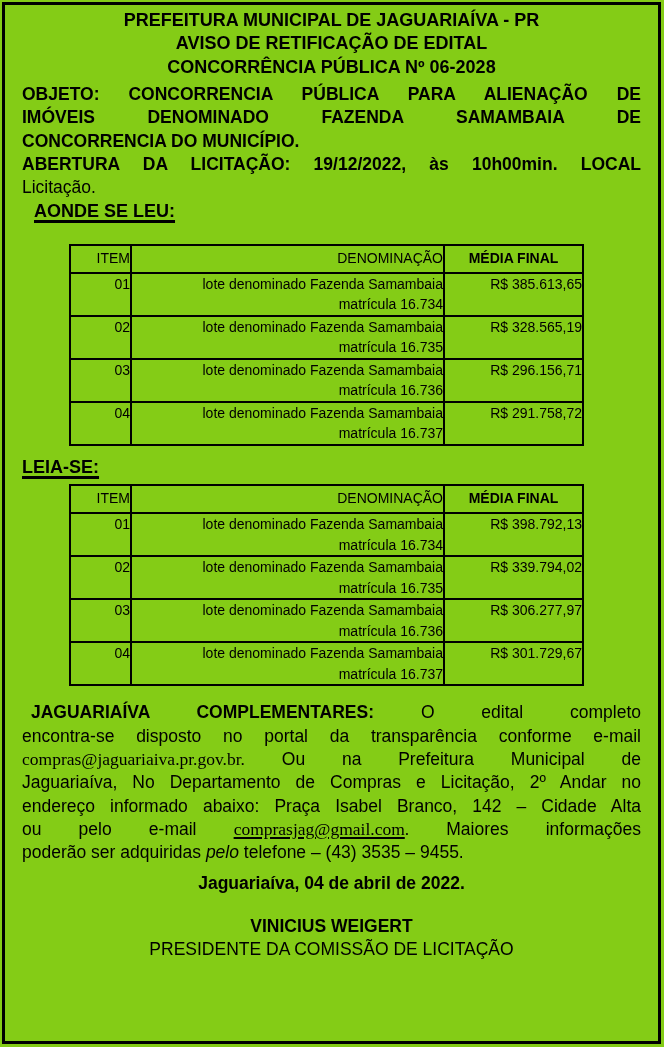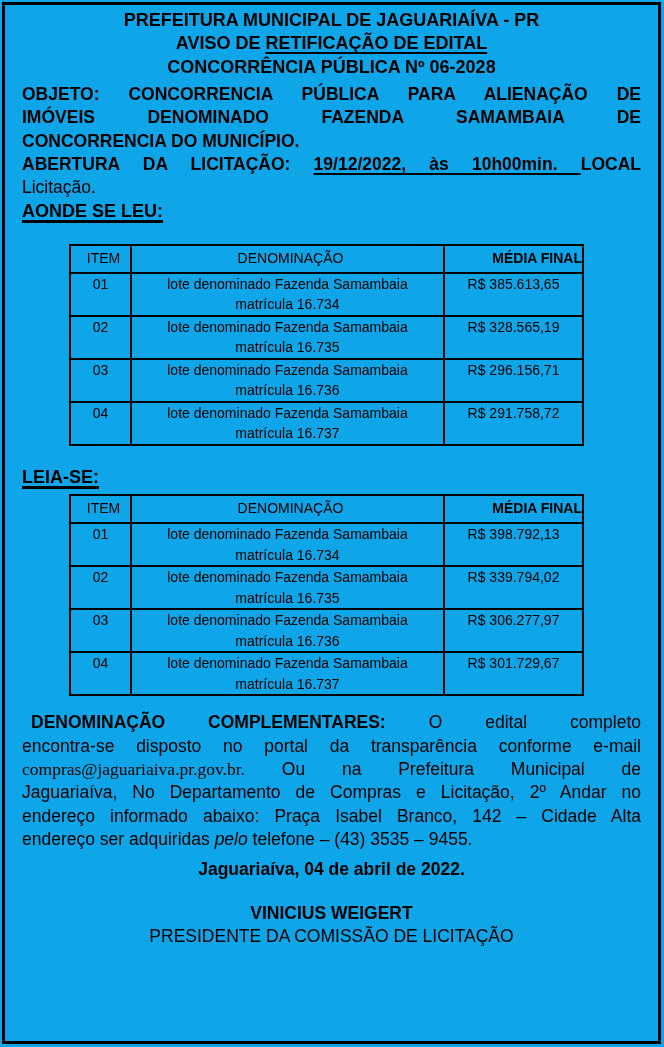--- a/index.html
+++ b/index.html
@@ -1,19 +1,19 @@
 <!DOCTYPE html>
 <html><head>
 <meta charset="utf-8">
 <style>
   html,body{margin:0;padding:0;background:#e8e8e8;}
   .page{
     position:relative;
     width:664px;height:1047px;
-    background:#0ea5e9;
+    background:#84cc16;
     font-family:"Liberation Sans",sans-serif;
     color:#000;
     box-sizing:border-box;
     overflow:hidden;
   }
   .frame{
     position:absolute;
     left:2px;top:2px;right:3px;bottom:3px;
     border:3px solid #000;
     box-sizing:border-box;
@@ -27,31 +27,31 @@
     text-align-last:justify;
     white-space:normal;
   }
   .tline.last{text-align-last:left;}
   .tline.center{text-align:center;text-align-last:center;}
   .tline.ind{padding-left:9px;}
   .hdr .tline{font-size:18px;}
   
   .r{font-weight:400;}
   .b{font-weight:700;}
-  .bu{font-weight:700;text-decoration:underline;text-decoration-thickness:2px;text-underline-offset:3px;}
+  .bu{font-weight:700;text-decoration-thickness:2px;text-underline-offset:3px;}
   .i{font-style:italic;}
   .sf{font-family:"Liberation Serif",serif;}
   .sfu{font-family:"Liberation Serif",serif;text-decoration:underline;text-decoration-thickness:1.5px;text-underline-offset:2px;}
   
   .doc-heading{
     font-size:18px;font-weight:700;line-height:23.33px;
     text-decoration:underline;text-decoration-thickness:2.5px;text-underline-offset:3px;
   }
-  .h-aonde{margin-top:0;}
-  .h-leia{margin-top:20px;}
+  .h-aonde{margin-top:0;margin-left:12px;}
+  .h-leia{margin-top:10px;}
   
   .p-objeto{margin-top:4px;}
   .p-info{margin-top:15px;}
   
   table.vals{
     border-collapse:collapse;
     margin-left:47px;
     width:513px;
     table-layout:fixed;
     font-size:14px;
@@ -60,26 +60,26 @@
   .t1{margin-top:21px;}
   .t2{margin-top:5px;}
   table.vals col.c-item{width:61px;}
   table.vals col.c-denom{width:313px;}
   table.vals col.c-val{width:139px;}
   table.vals th,table.vals td{
     border:2px solid #000;
     padding:0;
     vertical-align:top;
     font-weight:400;
-    text-align:center;
+    text-align:right;
     overflow:hidden;
   }
   table.vals thead tr{height:28px;}
   table.vals th{padding:2px 0 2px 6px;}
-  table.vals th.val-h{font-weight:700;text-align:right;padding-left:0;}
+  table.vals th.val-h{font-weight:700;text-align:center;padding-left:0;}
   table.vals tbody tr{height:30px;}
   td.item-cell{padding:1px 0 0 6px;}
   td.denom-cell{padding:1px 0 0 6px;}
   td.value-cell{vertical-align:bottom;text-align:right;font-weight:700;padding:0 5px 2px 0;}
   
   .date-line{
     margin-top:7px;font-size:17.5px;line-height:23.33px;
     font-weight:700;text-align:center;
   }
   .sig-block{margin-top:20px;text-align:center;font-size:17.5px;line-height:23.33px;}
@@ -204,26 +204,27 @@
             <td class="denom-cell">
               <div>lote denominado Fazenda Samambaia</div>
               <div>matrícula 16.737</div>
             </td>
             <td class="value-cell">R$ 301.729,67</td>
           </tr>
         </tbody>
       </table>
 
     <div class="para p-info">
-        <div class="tline ind"><span class="b">DENOMINAÇÃO COMPLEMENTARES:</span><span class="r"> O edital completo</span></div>
+        <div class="tline ind"><span class="b">JAGUARIAÍVA COMPLEMENTARES:</span><span class="r"> O edital completo</span></div>
         <div class="tline"><span class="r">encontra-se disposto no portal da transparência conforme e-mail</span></div>
         <div class="tline"><span class="sf">compras@jaguariaiva.pr.gov.br.</span><span class="r"> Ou na Prefeitura Municipal de</span></div>
         <div class="tline"><span class="r">Jaguariaíva, No Departamento de Compras e Licitação, 2º Andar no</span></div>
         <div class="tline"><span class="r">endereço informado abaixo: Praça Isabel Branco, 142 – Cidade Alta</span></div>
-        <div class="tline last"><span class="r">endereço ser adquiridas </span><span class="i">pelo</span><span class="r"> telefone – (43) 3535 – 9455.</span></div>
+        <div class="tline"><span class="r">ou pelo e-mail </span><span class="sfu">comprasjag@gmail.com</span><span class="sf">.</span><span class="r"> Maiores informações</span></div>
+        <div class="tline last"><span class="r">poderão ser adquiridas </span><span class="i">pelo</span><span class="r"> telefone – (43) 3535 – 9455.</span></div>
       </div>
 
     <div class="date-line">Jaguariaíva, 04 de abril de 2022.</div>
 
     <div class="sig-block">
       <div class="sig-name">VINICIUS WEIGERT</div>
       <div class="sig-title">PRESIDENTE DA COMISSÃO DE LICITAÇÃO</div>
     </div>
 
   </div>

